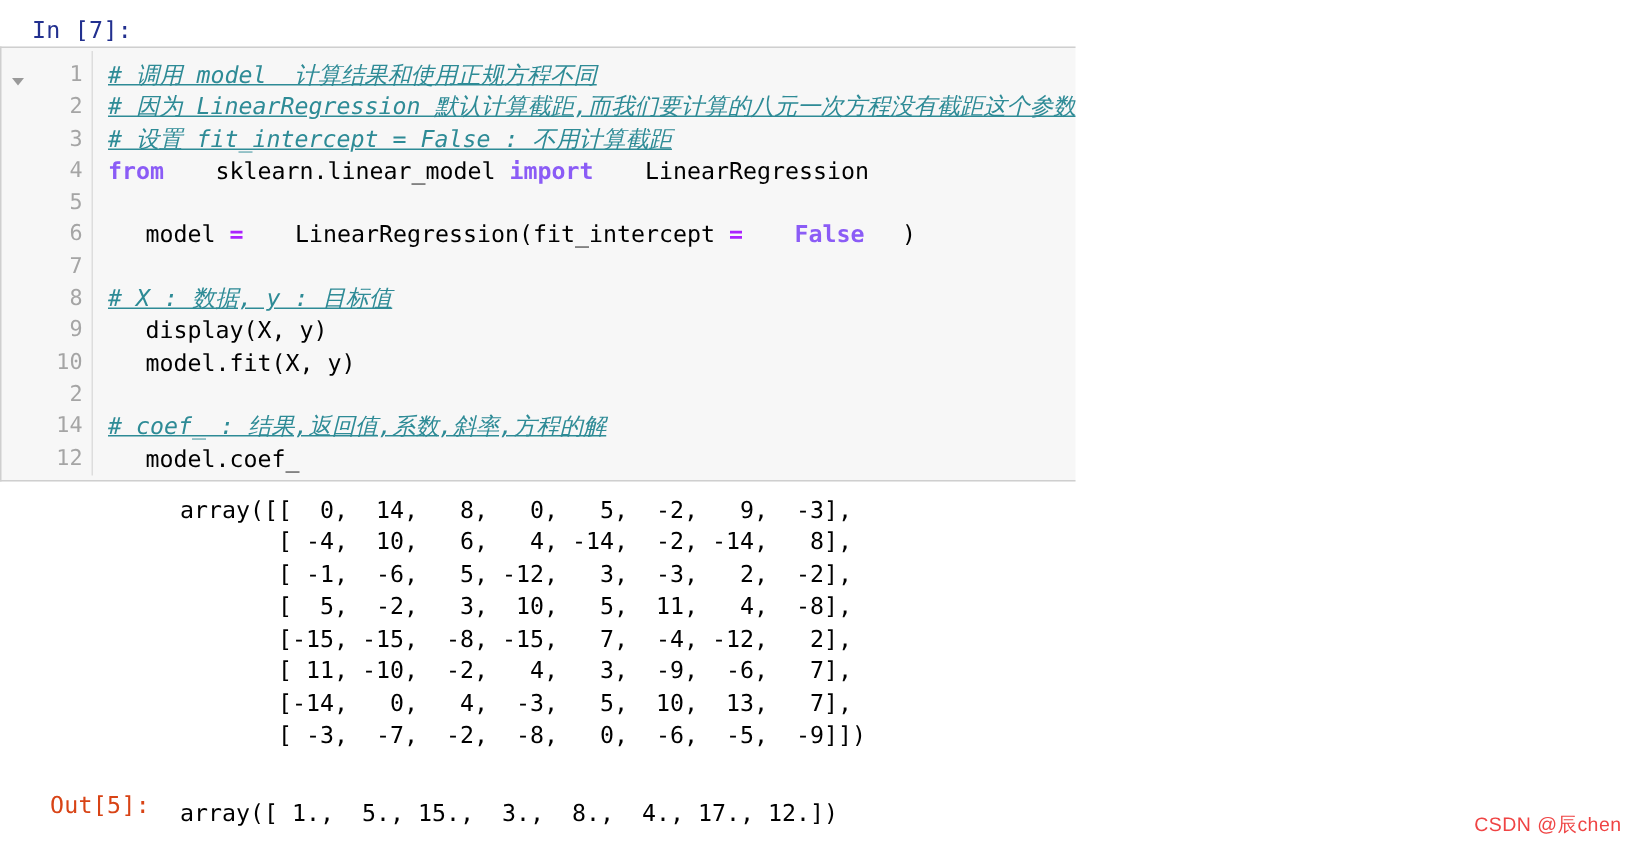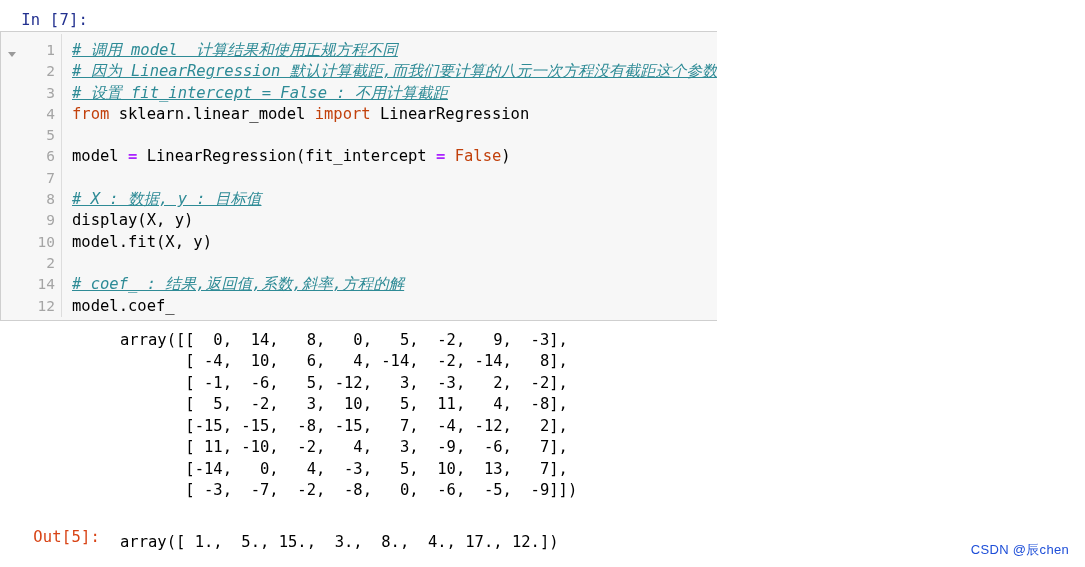--- a/index.html
+++ b/index.html
@@ -91,23 +91,23 @@
     font-family: "DejaVu Sans Mono", "Liberation Mono", monospace;
     font-size: 15.5px;
     line-height: 21.3px;
     color: #000000;
     white-space: pre;
     overflow: hidden;
   }
   .code-lines .ln { height: 21.3px; }
 
   .tok-comment { color: #2e8b96; font-style: italic; text-decoration: underline; }
-  .tok-kw      { color: #c2410c; font-weight: normal; }
+  .tok-kw      { color: #8b5cf6; font-weight: bold; }
   .tok-op      { color: #aa22ff; font-weight: bold; }
-  .tok-plain   { color: #000000; }
+  .tok-plain   { color: #000000; padding-left: 25px; }
 
   
   .output-row {
     display: flex;
     align-items: flex-start;
     width: 1085px;
     margin-left: 12px;
   }
   .output-body {
     flex: 1 1 auto;
@@ -118,23 +118,23 @@
     color: #000000;
     white-space: pre;
   }
   .output-body.tight { padding-top: 10px; }
 
   .spacer-10 { height: 10px; }
 
   
   .watermark {
     position: absolute;
-    right: 16px;
+    right: 4px;
     bottom: 8px;
-    color: #1d4ed8;
+    color: #ef4444;
     font-family: "Liberation Sans", sans-serif;
     font-size: 13px;
     letter-spacing: 0.3px;
     user-select: none;
   }
 </style>
 </head>
 <body>
 
 <div id="notebook">

